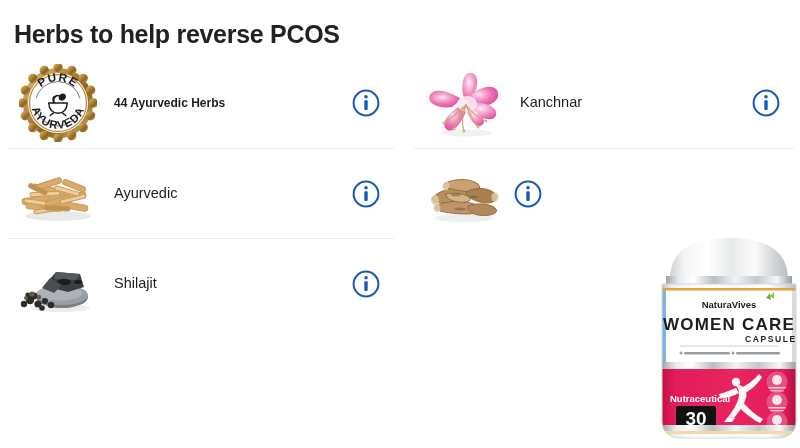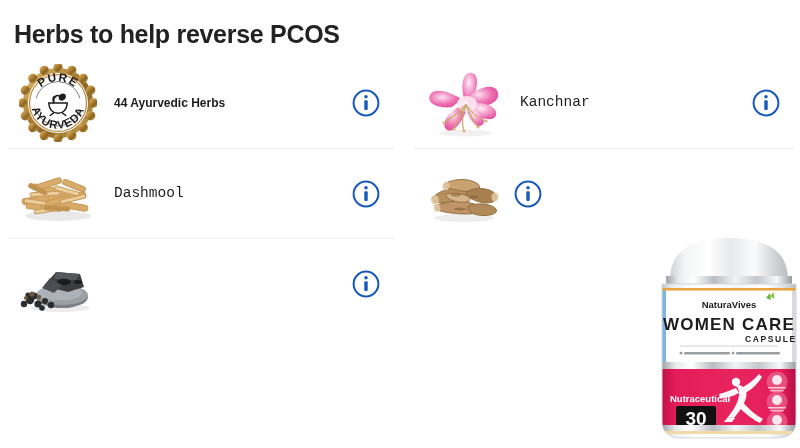--- a/index.html
+++ b/index.html
@@ -47,21 +47,20 @@
     flex: 1 1 auto;
     padding-left: 6px;
     min-width: 0;
   }
   .t-main {
     font-size: 14.5px;
     font-weight: 400;
     color: #1d1d1f;
     line-height: 1.22;
     white-space: nowrap;
-    font-family: Liberation Mono, monospace;
   }
   .t-sub {
     font-size: 14.5px;
     font-weight: 700;
     color: #1d1d1f;
     line-height: 1.22;
     white-space: nowrap;
   }
   .t-single {
     font-size: 12px;
@@ -189,21 +188,21 @@
               <rect x="14" y="37" width="22" height="4" rx="2" transform="rotate(8 25 39)"></rect>
             </g>
             <g fill="#c0914f">
               <rect x="34" y="43" width="26" height="4.5" rx="2.2" transform="rotate(3 47 45)"></rect>
               <rect x="18" y="24" width="20" height="4.5" rx="2.2" transform="rotate(26 28 26)"></rect>
             </g>
           </g>
         </svg>
       </div>
       <div class="texts">
-        <div class="t-main">Dashmool</div>
+        <div class="t-main">Ayurvedic</div>
       </div>
       <div class="info-btn">
         <svg width="28" height="28" viewBox="0 0 28 28" aria-hidden="true">
           <circle cx="14" cy="14" r="12.4" fill="#ffffff" stroke="#1659b8" stroke-width="2"></circle>
           <circle cx="14" cy="7.8" r="1.75" fill="#1659b8"></circle>
           <rect x="12.3" y="11.3" width="3.4" height="9.6" rx="1" fill="#1659b8"></rect>
         </svg>
       </div>
     </div>
 
@@ -233,20 +232,21 @@
               <circle cx="18" cy="43" r="2.6"></circle>
           </g>
           <g fill="#6b5a3f">
             <circle cx="22" cy="42" r="2.6"></circle>
               <circle cx="29" cy="45" r="2.2"></circle>
             <circle cx="16" cy="46" r="2"></circle>
           </g>
         </svg>
       </div>
       <div class="texts">
+        <div class="t-main">Shilajit</div>
       </div>
       <div class="info-btn">
         <svg width="28" height="28" viewBox="0 0 28 28" aria-hidden="true">
           <circle cx="14" cy="14" r="12.4" fill="#ffffff" stroke="#1659b8" stroke-width="2"></circle>
           <circle cx="14" cy="7.8" r="1.75" fill="#1659b8"></circle>
           <rect x="12.3" y="11.3" width="3.4" height="9.6" rx="1" fill="#1659b8"></rect>
         </svg>
       </div>
     </div>
 

